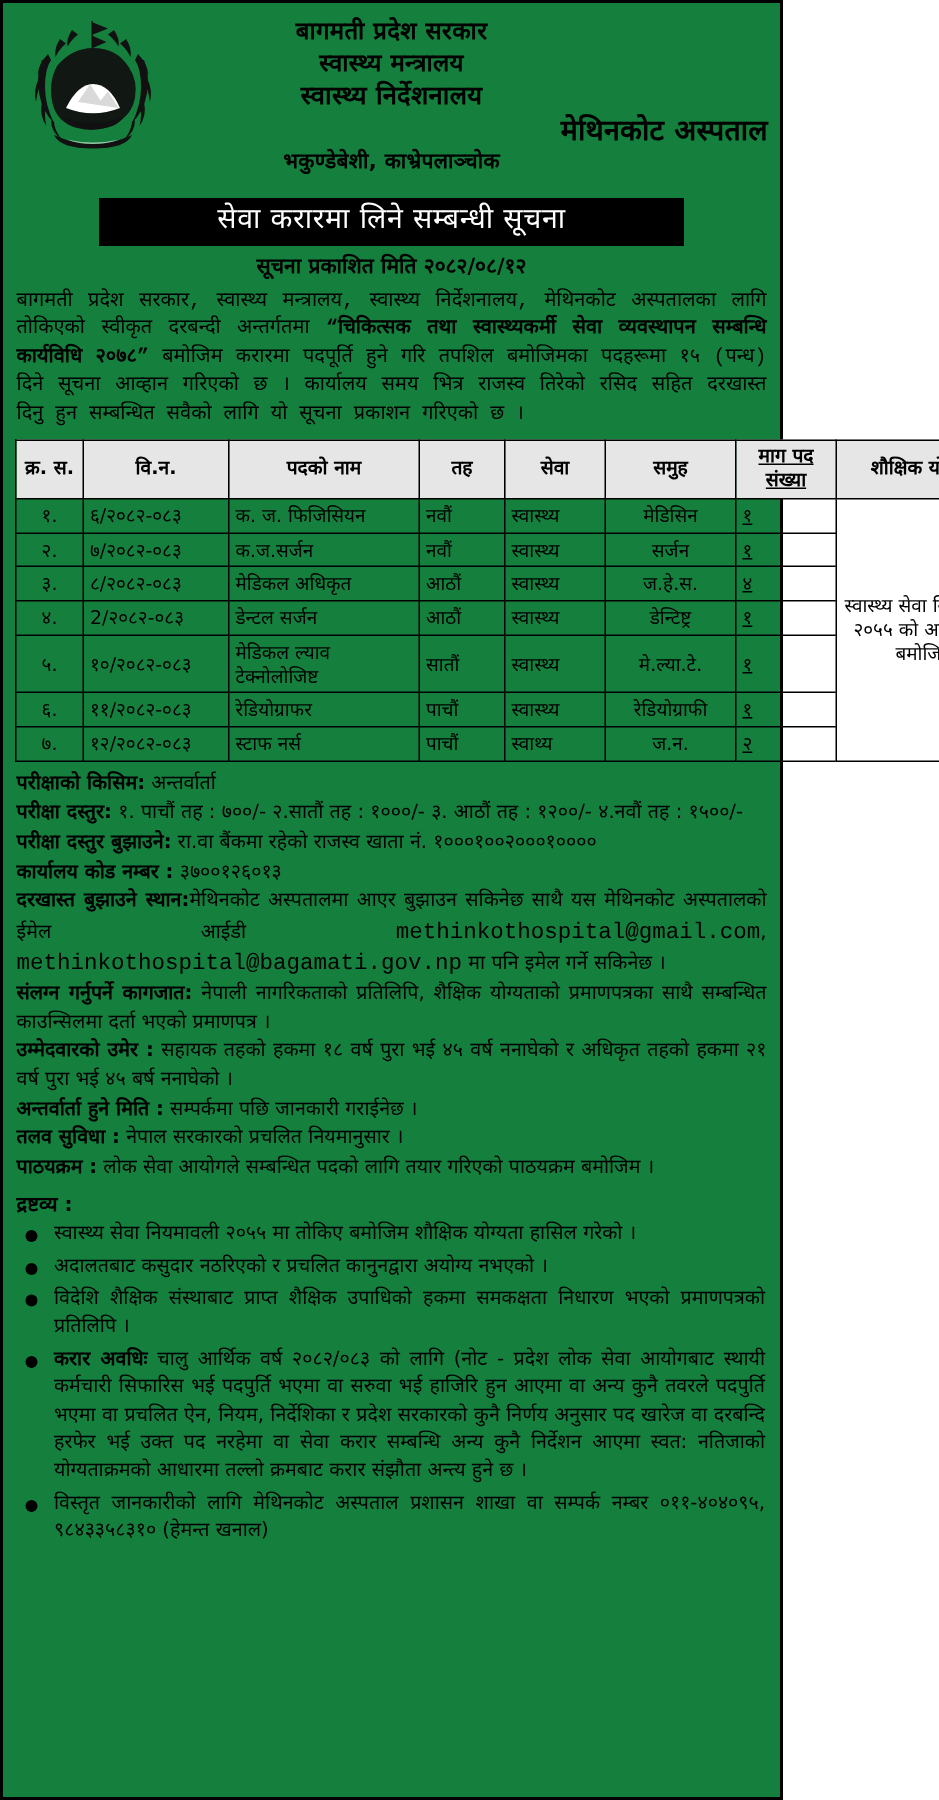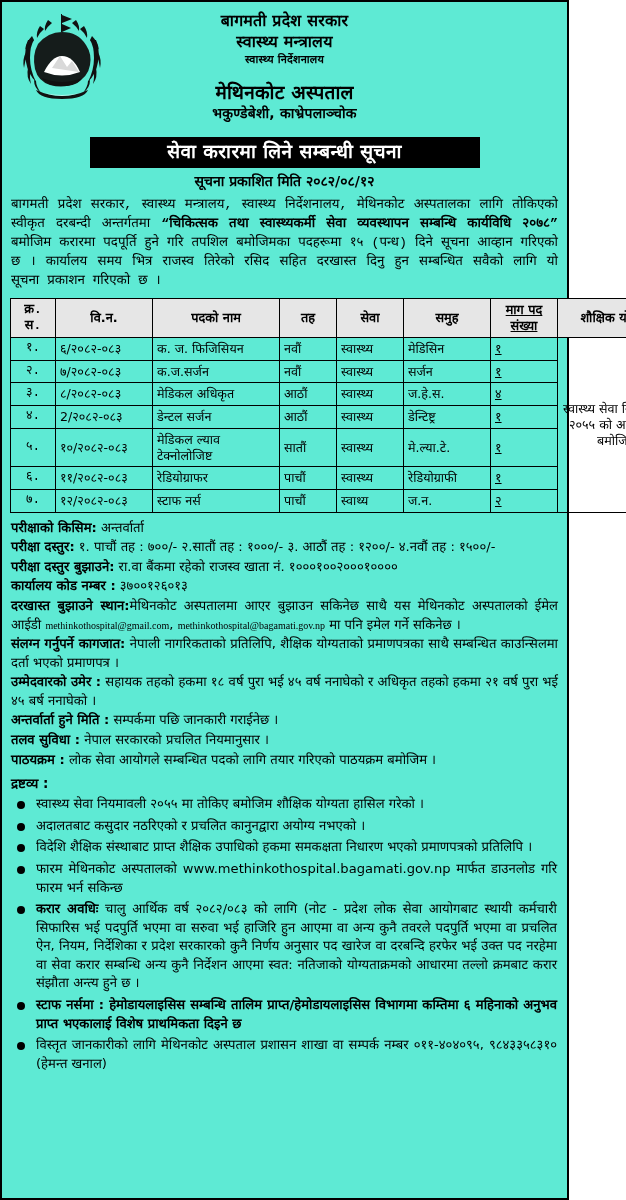--- a/index.html
+++ b/index.html
@@ -4,27 +4,27 @@
 <style>
   html,body{margin:0;padding:0;}
   body{
     width:626px;
     background:#ffffff;
     font-family:"DejaVu Sans","Liberation Sans",sans-serif;
     color:#000;
     -webkit-font-smoothing:none;
   }
   .page{
-    width:569px;
+    width:522px;
     min-height:1200px;
     box-sizing:border-box;
     border:2px solid #000;
     padding:6px 8px 8px 8px;
     position:relative;
-    background:#5eead4;
+    background:#15803d;
   }
 
   
   .header{
     position:relative;
     text-align:center;
     padding-top:4px;
   }
   .emblem{
     position:absolute;
@@ -34,29 +34,29 @@
     height:100px;
   }
   .emblem svg{display:block;}
   .org-line{
     font-weight:bold;
     line-height:1.18;
     letter-spacing:.2px;
   }
   .l1{font-size:16px;margin-bottom:2px;}
   .l2{font-size:16px;margin-bottom:2px;}
-  .l3{font-size:11px;margin-bottom:14px;}
-  .l4{font-size:19px;margin-bottom:2px;}
+  .l3{font-size:17px;margin-bottom:2px;}
+  .l4{font-size:19px;margin-bottom:2px;text-align:right;}
   .l5{font-size:14px;font-weight:bold;margin-bottom:6px;}
 
   .title-bar{
     background:#000;
     color:#fff;
     font-size:19px;
-    font-weight:bold;
+    font-weight:normal;
     padding:4px 10px 6px 10px;
     margin:15px auto 3px auto;
     width:370px;
     letter-spacing:.4px;
     line-height:1.15;
   }
   .pub-date{
     font-size:14px;
     font-weight:bold;
     margin-bottom:6px;
@@ -86,41 +86,41 @@
     padding:3px 4px;
     vertical-align:middle;
     line-height:1.25;
   }
   table.vac th{
     background:#e6e6e6;
     text-align:center;
     font-weight:bold;
     font-size:12.8px;
   }
-  .c-sn{width:36px;text-align:center;font-family:Liberation Mono, monospace;}
+  .c-sn{width:36px;text-align:center;}
   .c-vn{width:88px;margin-left:36px;}
   .c-post{width:118px;}
   .c-lvl{width:48px;}
   .c-srv{width:58px;}
-  .c-grp{width:78px;}
+  .c-grp{width:78px;text-align:center;}
   .c-num{width:58px;text-decoration:underline;}
   .c-edu{width:108px;text-align:center;font-size:12.6px;line-height:1.45;}
 
   
   .details{
     font-size:13.1px;
     line-height:1.42;
     margin:2px 1px 2px 1px;
   }
   .dline{
     margin-bottom:1px;
     text-align:justify;
   }
   .dline .lbl{font-weight:bold;margin-top:20px;}
-  .mono{font-family:Liberation Serif, serif;font-size:10px;}
+  .mono{font-family:Liberation Mono, monospace;font-size:15px;}
 
   
   .notes-title{
     font-size:13.4px;
     font-weight:bold;
     margin:5px 0 3px 1px;
   }
   ul.notes{
     list-style:none;
     margin:0;
@@ -339,22 +339,20 @@
       <span class="lbl">पाठयक्रम :</span>
       <span>लोक सेवा आयोगले सम्बन्धित पदको लागि तयार गरिएको पाठयक्रम बमोजिम ।</span>
     </div>
   </div>
 
   <div class="notes-title">द्रष्टव्य :</div>
   <ul class="notes">
     <li>स्वास्थ्य सेवा नियमावली २०५५ मा तोकिए बमोजिम शौक्षिक योग्यता हासिल गरेको ।</li>
     <li>अदालतबाट कसुदार नठरिएको र प्रचलित कानुनद्वारा अयोग्य नभएको ।</li>
     <li>विदेशि शैक्षिक संस्थाबाट प्राप्त शैक्षिक उपाधिको हकमा समकक्षता निधारण भएको प्रमाणपत्रको प्रतिलिपि ।</li>
-    <li>फारम मेथिनकोट अस्पतालको www.methinkothospital.bagamati.gov.np मार्फत डाउनलोड गरि फारम भर्न सकिन्छ</li>
     <li>
       <b>करार अवधिः</b>
       <span>चालु आर्थिक वर्ष २०८२/०८३ को लागि (नोट - प्रदेश लोक सेवा आयोगबाट स्थायी कर्मचारी सिफारिस भई पदपुर्ति भएमा वा सरुवा भई हाजिरि हुन आएमा वा अन्य कुनै तवरले पदपुर्ति भएमा वा प्रचलित ऐन, नियम, निर्देशिका र प्रदेश सरकारको कुनै निर्णय अनुसार पद खारेज वा दरबन्दि हरफेर भई उक्त पद नरहेमा वा सेवा करार सम्बन्धि अन्य कुनै निर्देशन आएमा स्वत: नतिजाको योग्यताक्रमको आधारमा तल्लो क्रमबाट करार संझौता अन्त्य हुने छ ।</span>
     </li>
-    <li class="bold-note">स्टाफ नर्समा : हेमोडायलाइसिस सम्बन्धि तालिम प्राप्त/हेमोडायलाइसिस विभागमा कम्तिमा ६ महिनाको अनुभव प्राप्त भएकालाई विशेष प्राथमिकता दिइने छ</li>
     <li>विस्तृत जानकारीको लागि मेथिनकोट अस्पताल प्रशासन शाखा वा सम्पर्क नम्बर ०११-४०४०९५, ९८४३३५८३१० (हेमन्त खनाल)</li>
   </ul>
 
 </div>
 
 </body></html>

